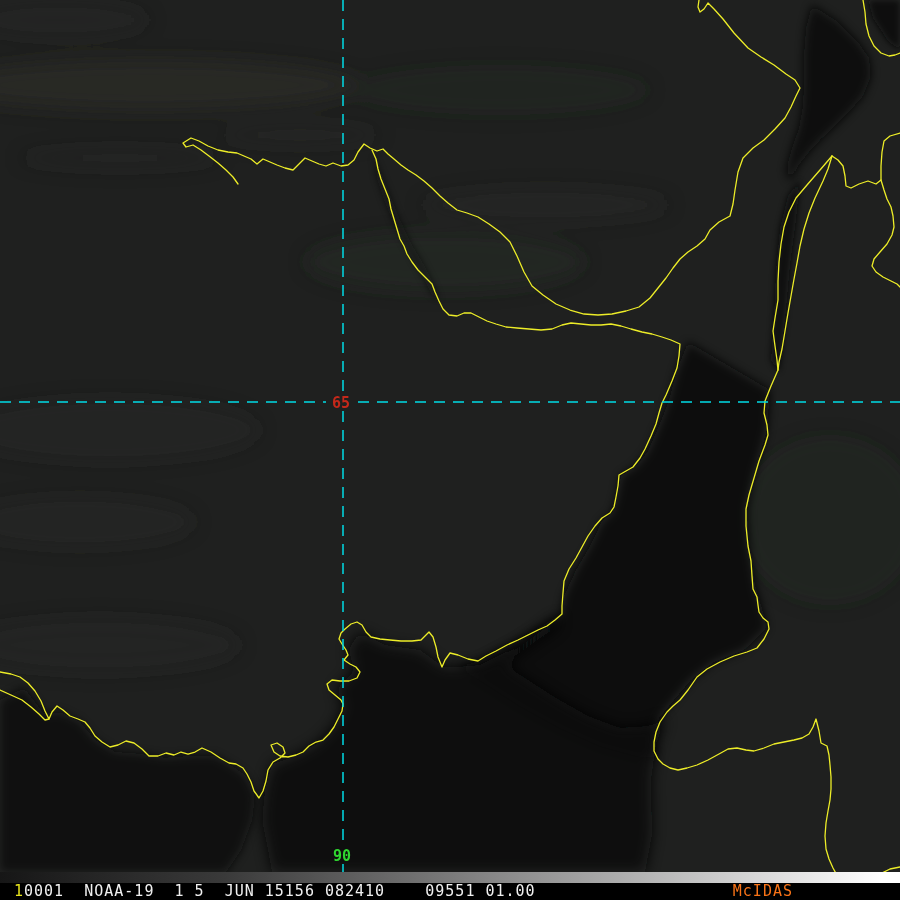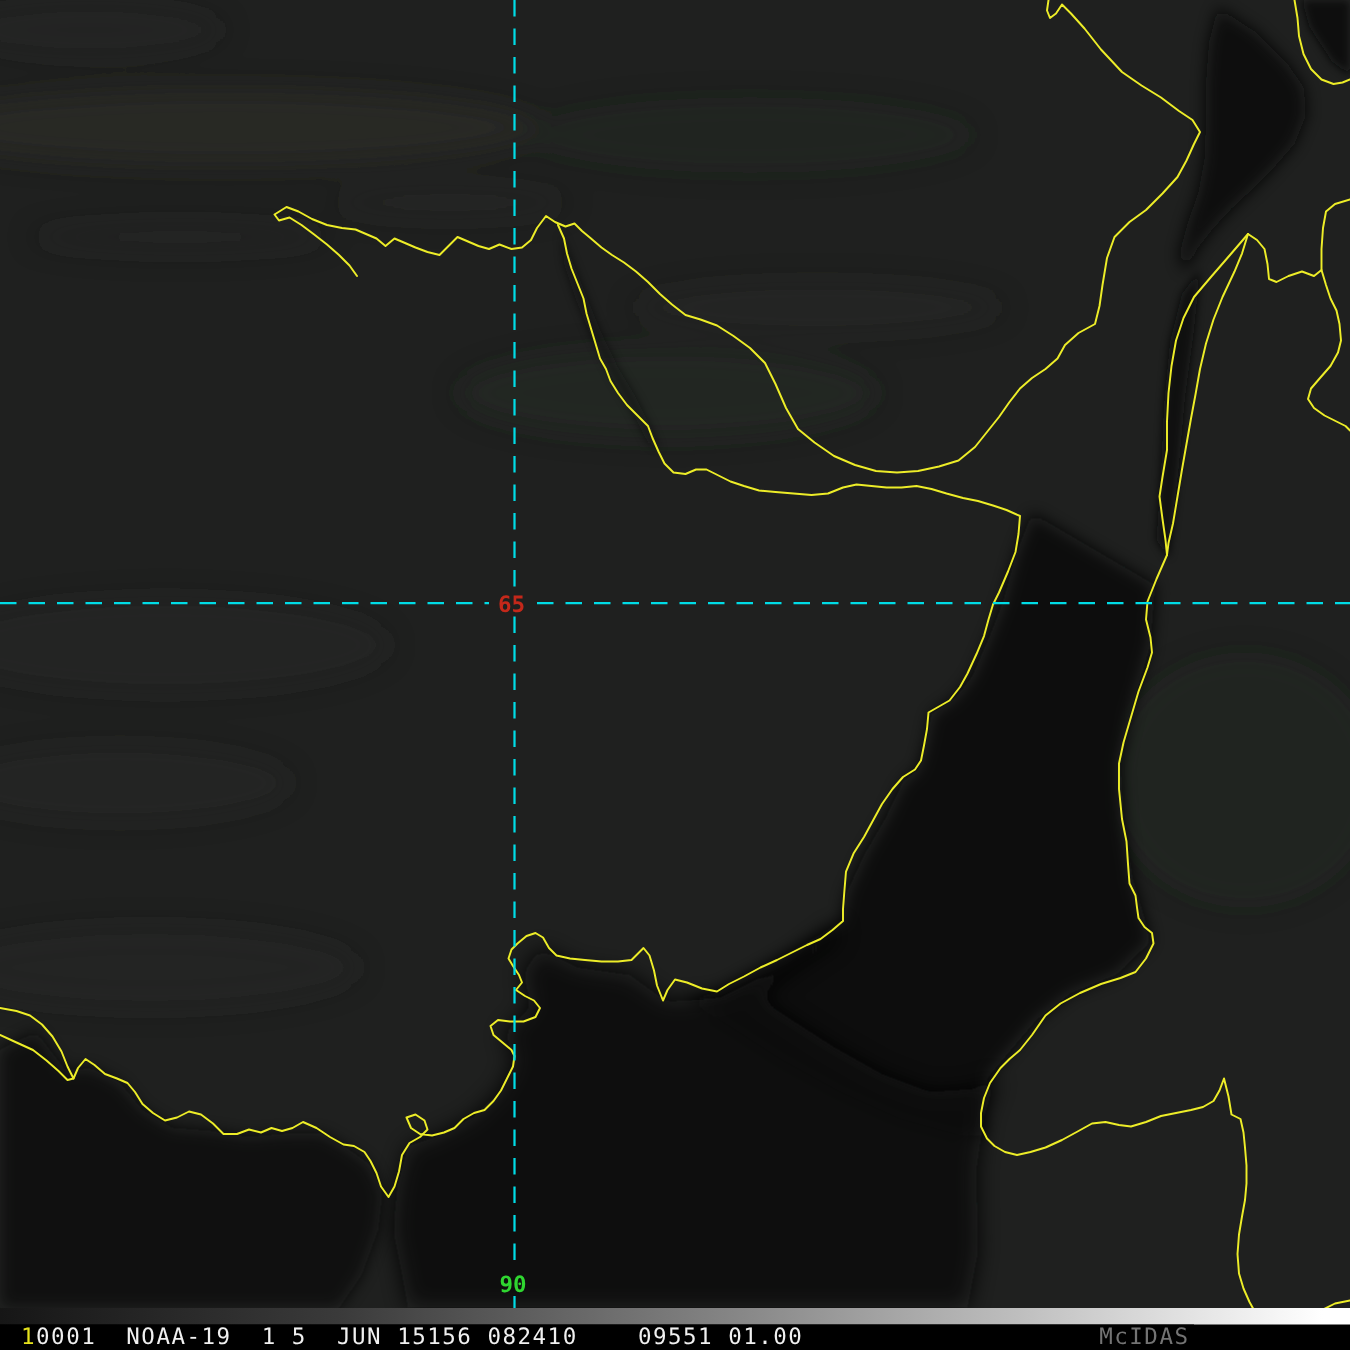--- a/index.html
+++ b/index.html
@@ -7,21 +7,21 @@
           font-family:"DejaVu Sans Mono","Liberation Mono",monospace;}
   #map{position:absolute;left:0;top:0;width:900px;height:872px;display:block;cursor:crosshair;}
   #wedge{position:absolute;left:0;top:872px;width:900px;height:11px;
          background:linear-gradient(90deg,#161616 0%,#3a3a3a 25%,#7a7a7a 50%,#bdbdbd 75%,#ffffff 98%);}
   #statusbar{position:absolute;left:0;top:883px;width:796px;height:17px;background:#000;
              display:flex;align-items:center;justify-content:space-between;
              font-size:15px;letter-spacing:1px;line-height:17px;white-space:pre;}
   #statusbar .left{padding-left:14px;}
   .w{color:#f0f0f0;}
   .y{color:#e6e31c;}
-  #statusbar .right{padding-right:3px;color:#737373;}
+  #statusbar .right{padding-right:3px;color:#f97316;}
   text{font-family:"DejaVu Sans Mono","Liberation Mono",monospace;font-size:15px;font-weight:bold;}
   .coast{fill:none;stroke:#eded28;stroke-width:1.3;stroke-linejoin:round;stroke-linecap:round;}
   .grat{fill:none;stroke:#00dce6;stroke-width:1.5;stroke-dasharray:11 8;}
 </style>
 </head>
 <body>
 
 <div id="screen">
 
   <svg id="map" viewBox="0 0 900 872">

